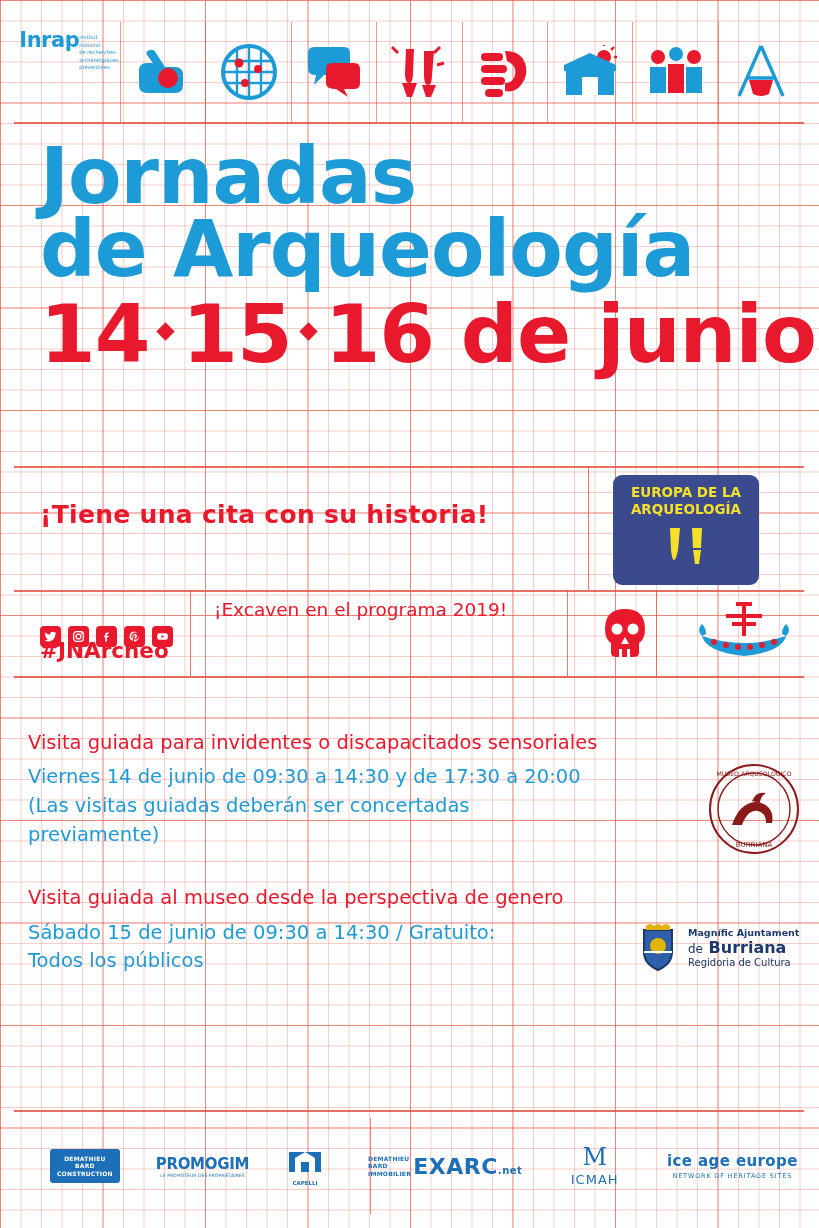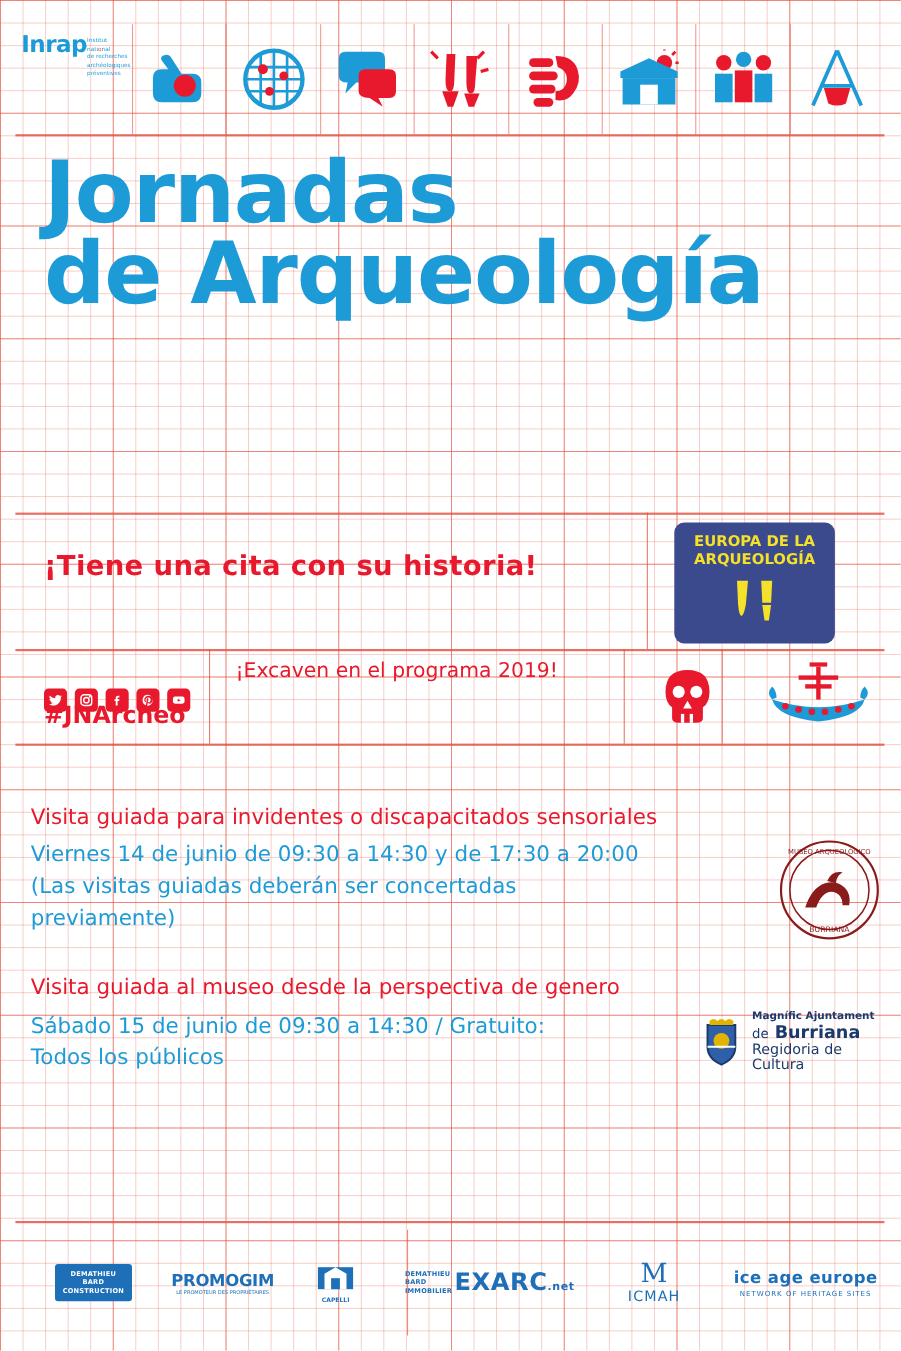--- a/index.html
+++ b/index.html
@@ -137,21 +137,21 @@
     color:#1d9bd7;font-size:19.5px;line-height:1.47;
     font-family:"DejaVu Sans", sans-serif;margin-bottom:20px;
   }
   .museo-seal{position:absolute;left:708px;top:763px;width:92px;height:92px;}
   .ayto{position:absolute;left:636px;top:920px;width:168px;height:56px;
         display:flex;align-items:center;gap:8px;}
   .ayto-text{font-family:"DejaVu Sans", sans-serif;color:#1b3a6b;line-height:1.12;}
   .ayto-text .r1{font-size:9.5px;font-weight:bold;}
   .ayto-text .r2{font-size:16px;font-weight:bold;}
   .ayto-text .r2 small{font-size:12px;font-weight:normal;}
-  .ayto-text .r3{font-size:13px;}
+  .ayto-text .r3{font-size:10px;}
 
   
   .footer{position:absolute;left:14px;top:1118px;width:790px;height:96px;}
   .footer-inner{display:flex;align-items:center;height:96px;}
   .f-left{width:356px;display:flex;align-items:center;justify-content:space-around;height:96px;}
   .f-right{flex:1;display:flex;align-items:center;justify-content:space-around;height:96px;
            border-left:1px solid rgba(226,76,59,0.65);}
   .flogo{font-family:"DejaVu Sans", sans-serif;color:#1d6fb8;text-align:center;padding-left:36px;}
   .fl-box{background:#1d6fb8;color:#fff;font-size:6px;font-weight:bold;
           padding:6px 7px;border-radius:3px;line-height:1.25;letter-spacing:0.2px;}
@@ -265,20 +265,23 @@
         <path d="M16 36 H40 L36 50 Q28 54 20 50 Z" fill="#e8192c"></path>
       </svg>
     </div>
   </div>
 
   <div class="band-sep" style="top:122px;"></div>
 
   <div class="headline">
     <div class="h-blue">Jornadas</div>
     <div class="h-blue">de Arqueología</div>
+    <div class="h-red">
+      <span>14</span><span class="dot"></span><span>15</span><span class="dot"></span><span>16</span> <span>de junio</span>
+    </div>
   </div>
 
   <div class="band-sep" style="top:466px;"></div>
 
   <div class="slogan">¡Tiene una cita con su historia!</div>
   <div class="vline" style="left:588px;top:466px;height:124px;"></div>
 
   <div class="europa-badge">
     <div class="l1">EUROPA DE LA</div>
     <div class="l1">ARQUEOLOGÍA</div>

